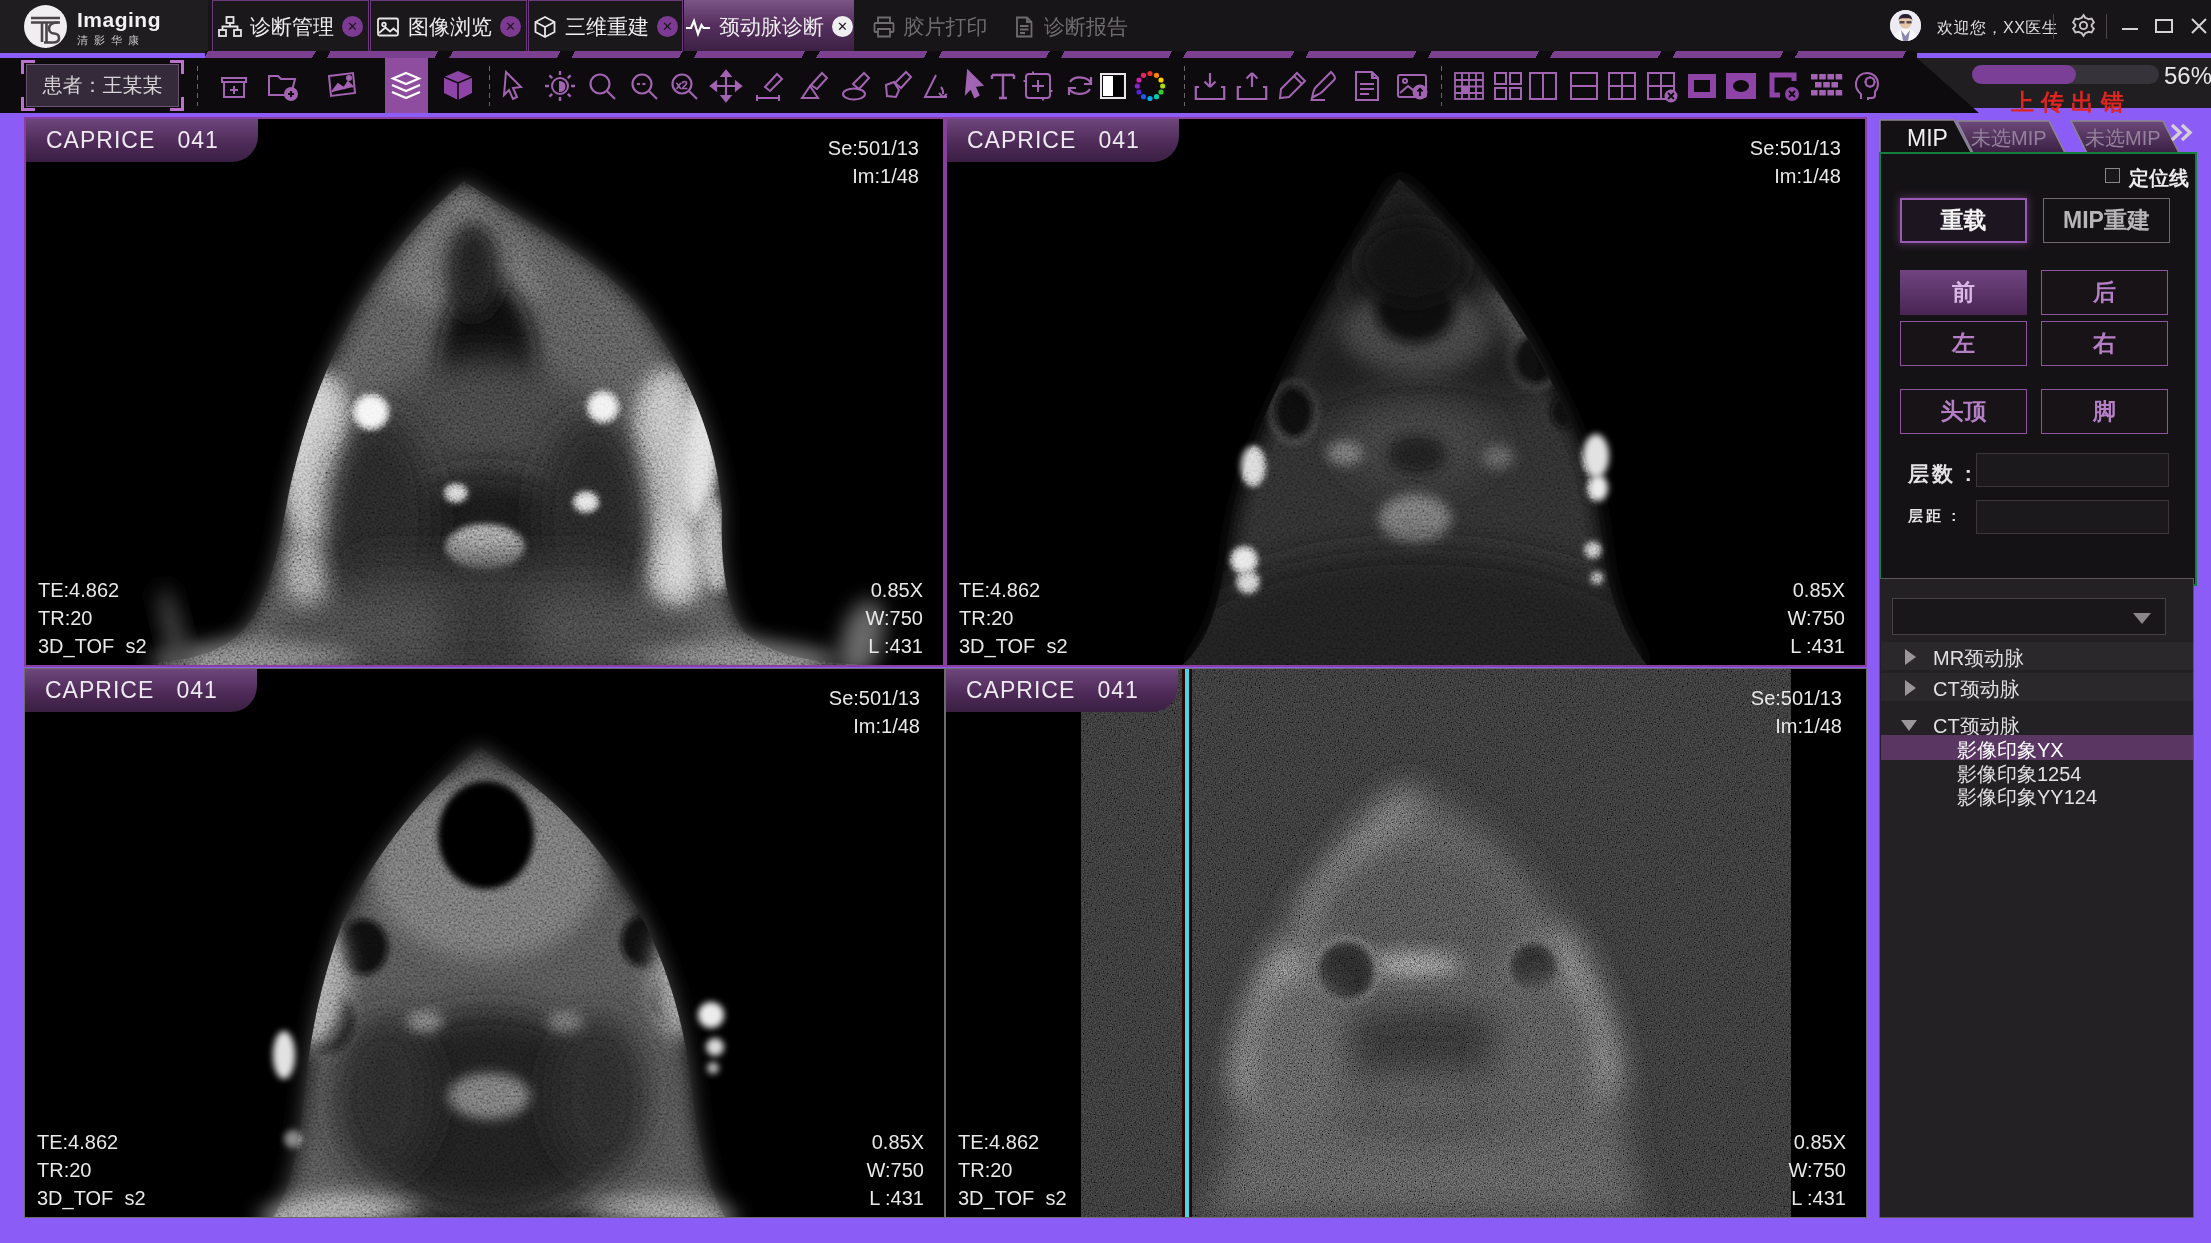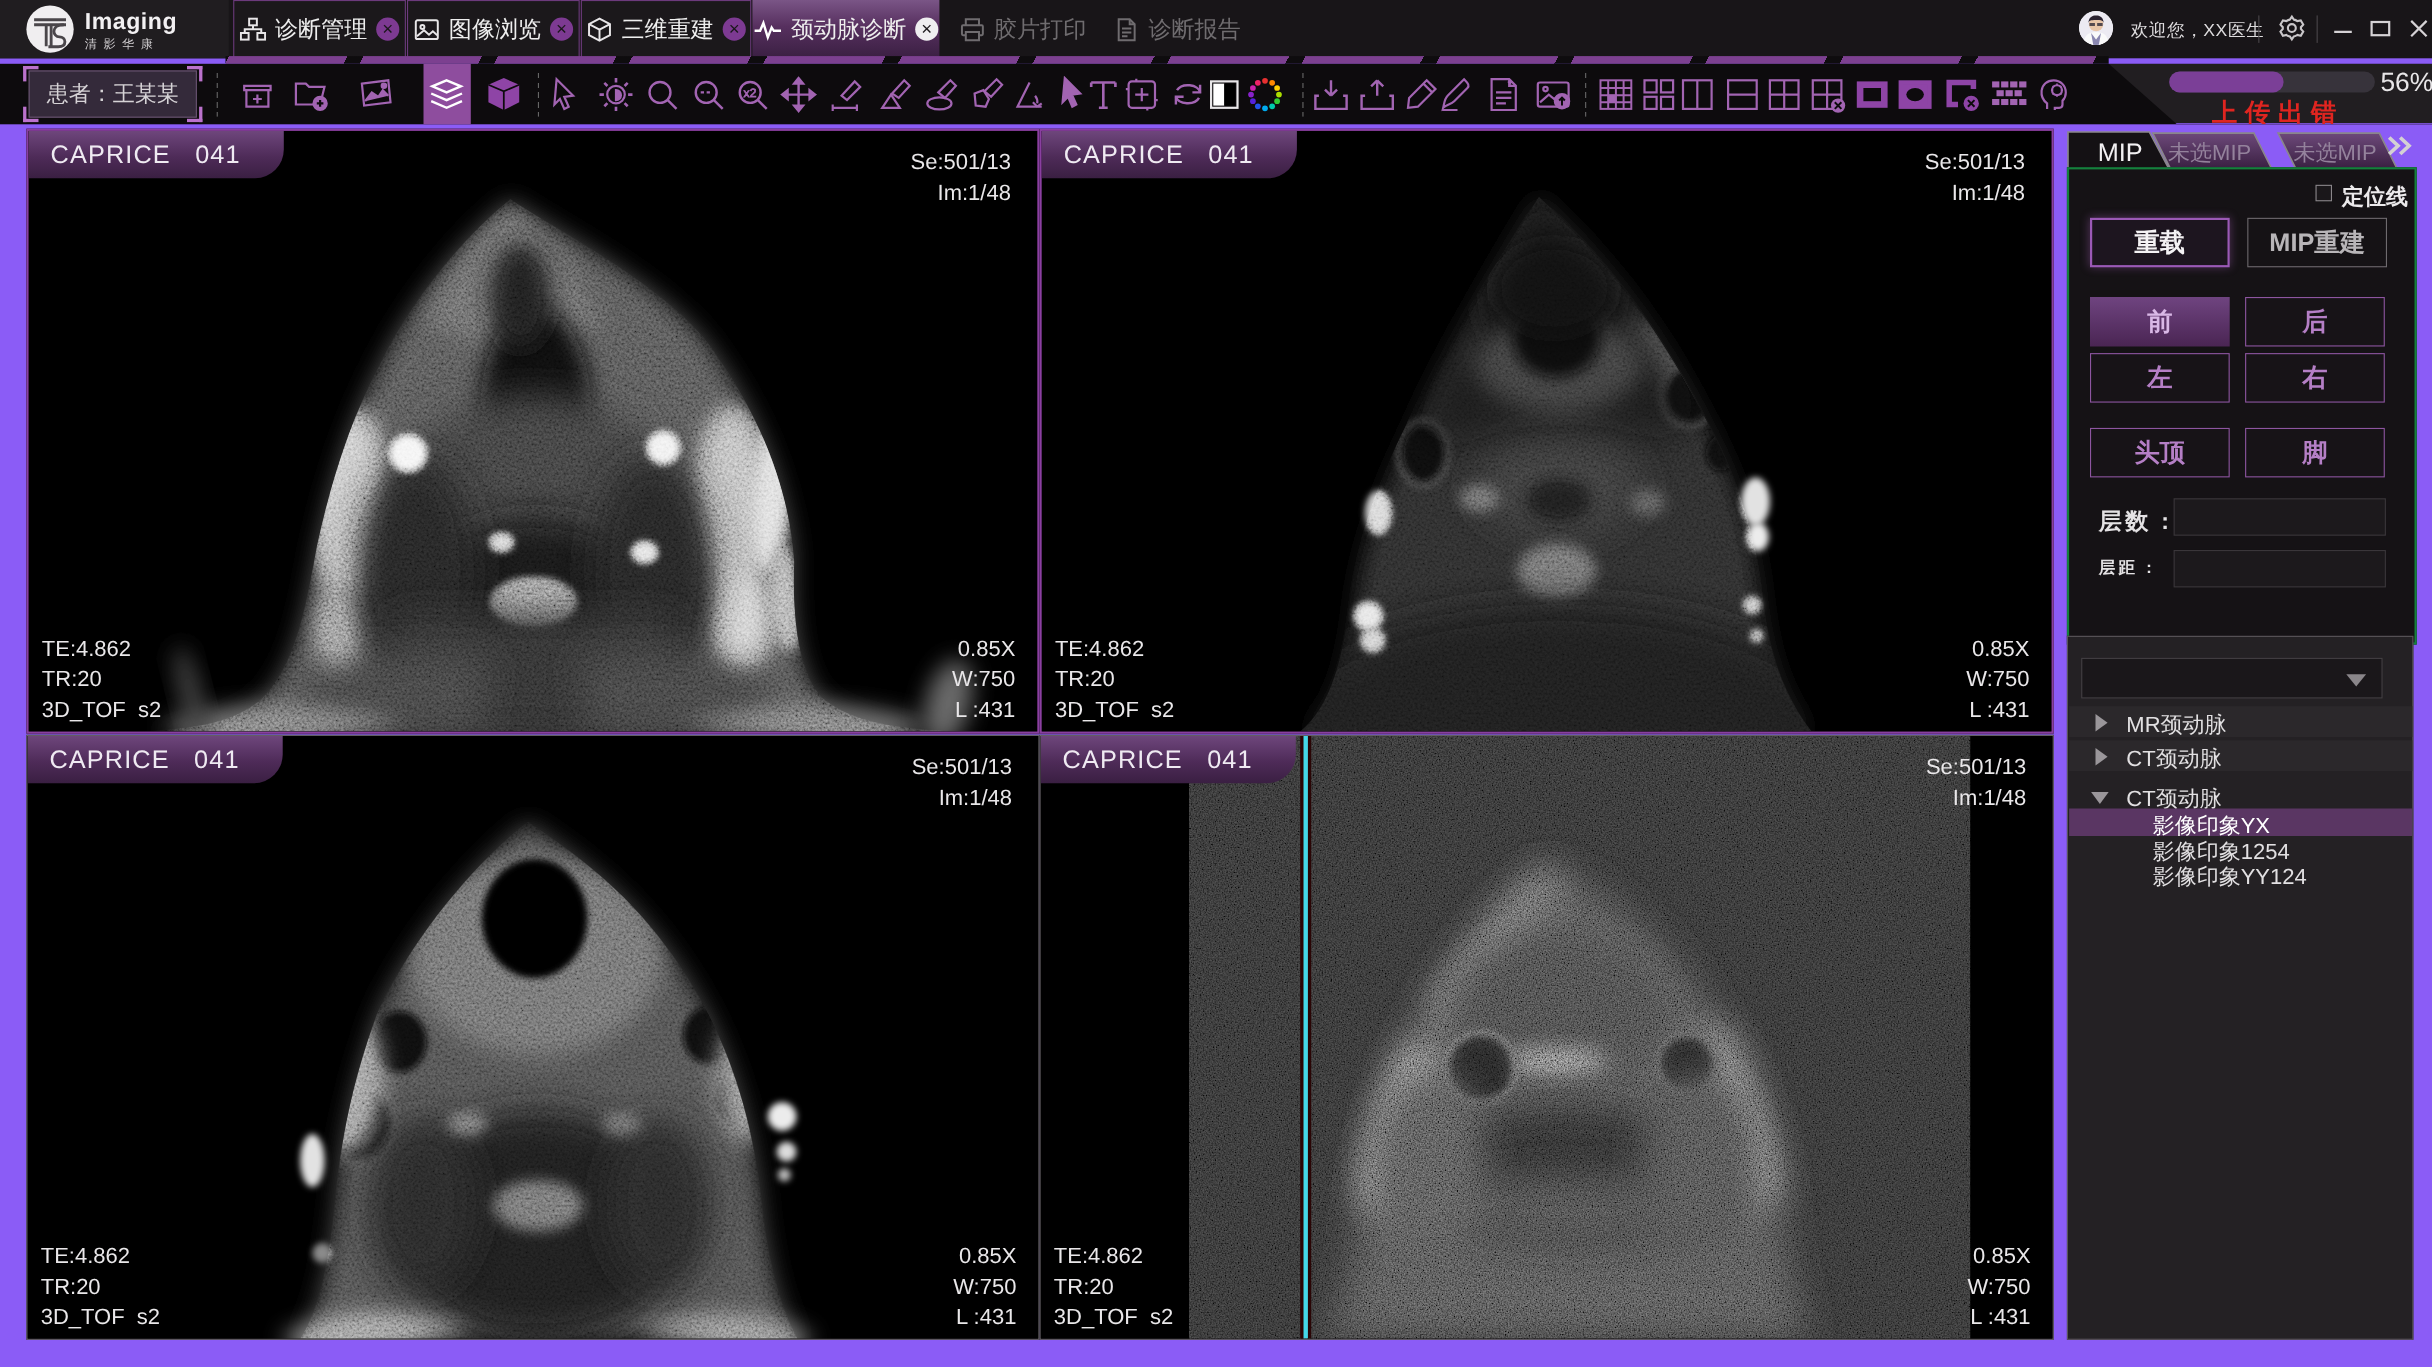--- a/index.html
+++ b/index.html
@@ -36,21 +36,21 @@
 .cb.tl { left:21px; top:2px; border-right:none; border-bottom:none; }
 .cb.tr { left:170px; top:2px; border-left:none; border-bottom:none; }
 .cb.bl { left:21px; top:39px; border-right:none; border-top:none; }
 .cb.br { left:170px; top:39px; border-left:none; border-top:none; }
 .tsep { position:absolute; top:8px; width:1px; height:40px;
   background:repeating-linear-gradient(#666 0 5px, transparent 5px 9px); }
 .ticon { position:absolute; top:11px; width:34px; height:34px; }
 .ticon svg { width:34px; height:34px; }
 #layersbtn { position:absolute; left:385px; top:0; width:43px; height:55px; background:#8e4d9e; }
 #progresspanel { position:absolute; left:1917px; top:0; width:294px; height:55px; background:#211e21;
-  clip-path:polygon(0 0, 294px 0, 294px 55px, 62px 55px); border-bottom:1px solid #8b5cf6;}
+  clip-path:polygon(0 0, 294px 0, 294px 55px, 62px 55px); border-bottom:5px solid #8b5cf6;}
 #pbar { position:absolute; left:55px; top:7px; width:187px; height:19px; border-radius:10px; background:#37333b; }
 #pfill { position:absolute; left:0; top:0; width:104px; height:19px; border-radius:10px; background:#7b3f97; }
 #ppct { position:absolute; left:247px; top:4px; font-size:24px; color:#e8e6e8; }
 #perr { position:absolute; left:94px; top:29px; font-size:23px; color:#e02520; font-weight:bold; letter-spacing:7px; }
 
 .quad { position:absolute; background:#000; overflow:hidden; }
 #q1 { left:24px; top:117px;  width:921px; height:550px; border:2px solid #8a3fa0; }
 #q2 { left:945px; top:117px; width:922px; height:550px; border:2px solid #8a3fa0; }
 #q3 { left:24px; top:668px;  width:921px; height:550px; border:1px solid #6e6a6e; }
 #q4 { left:945px; top:668px; width:922px; height:550px; border:1px solid #6e6a6e; }

